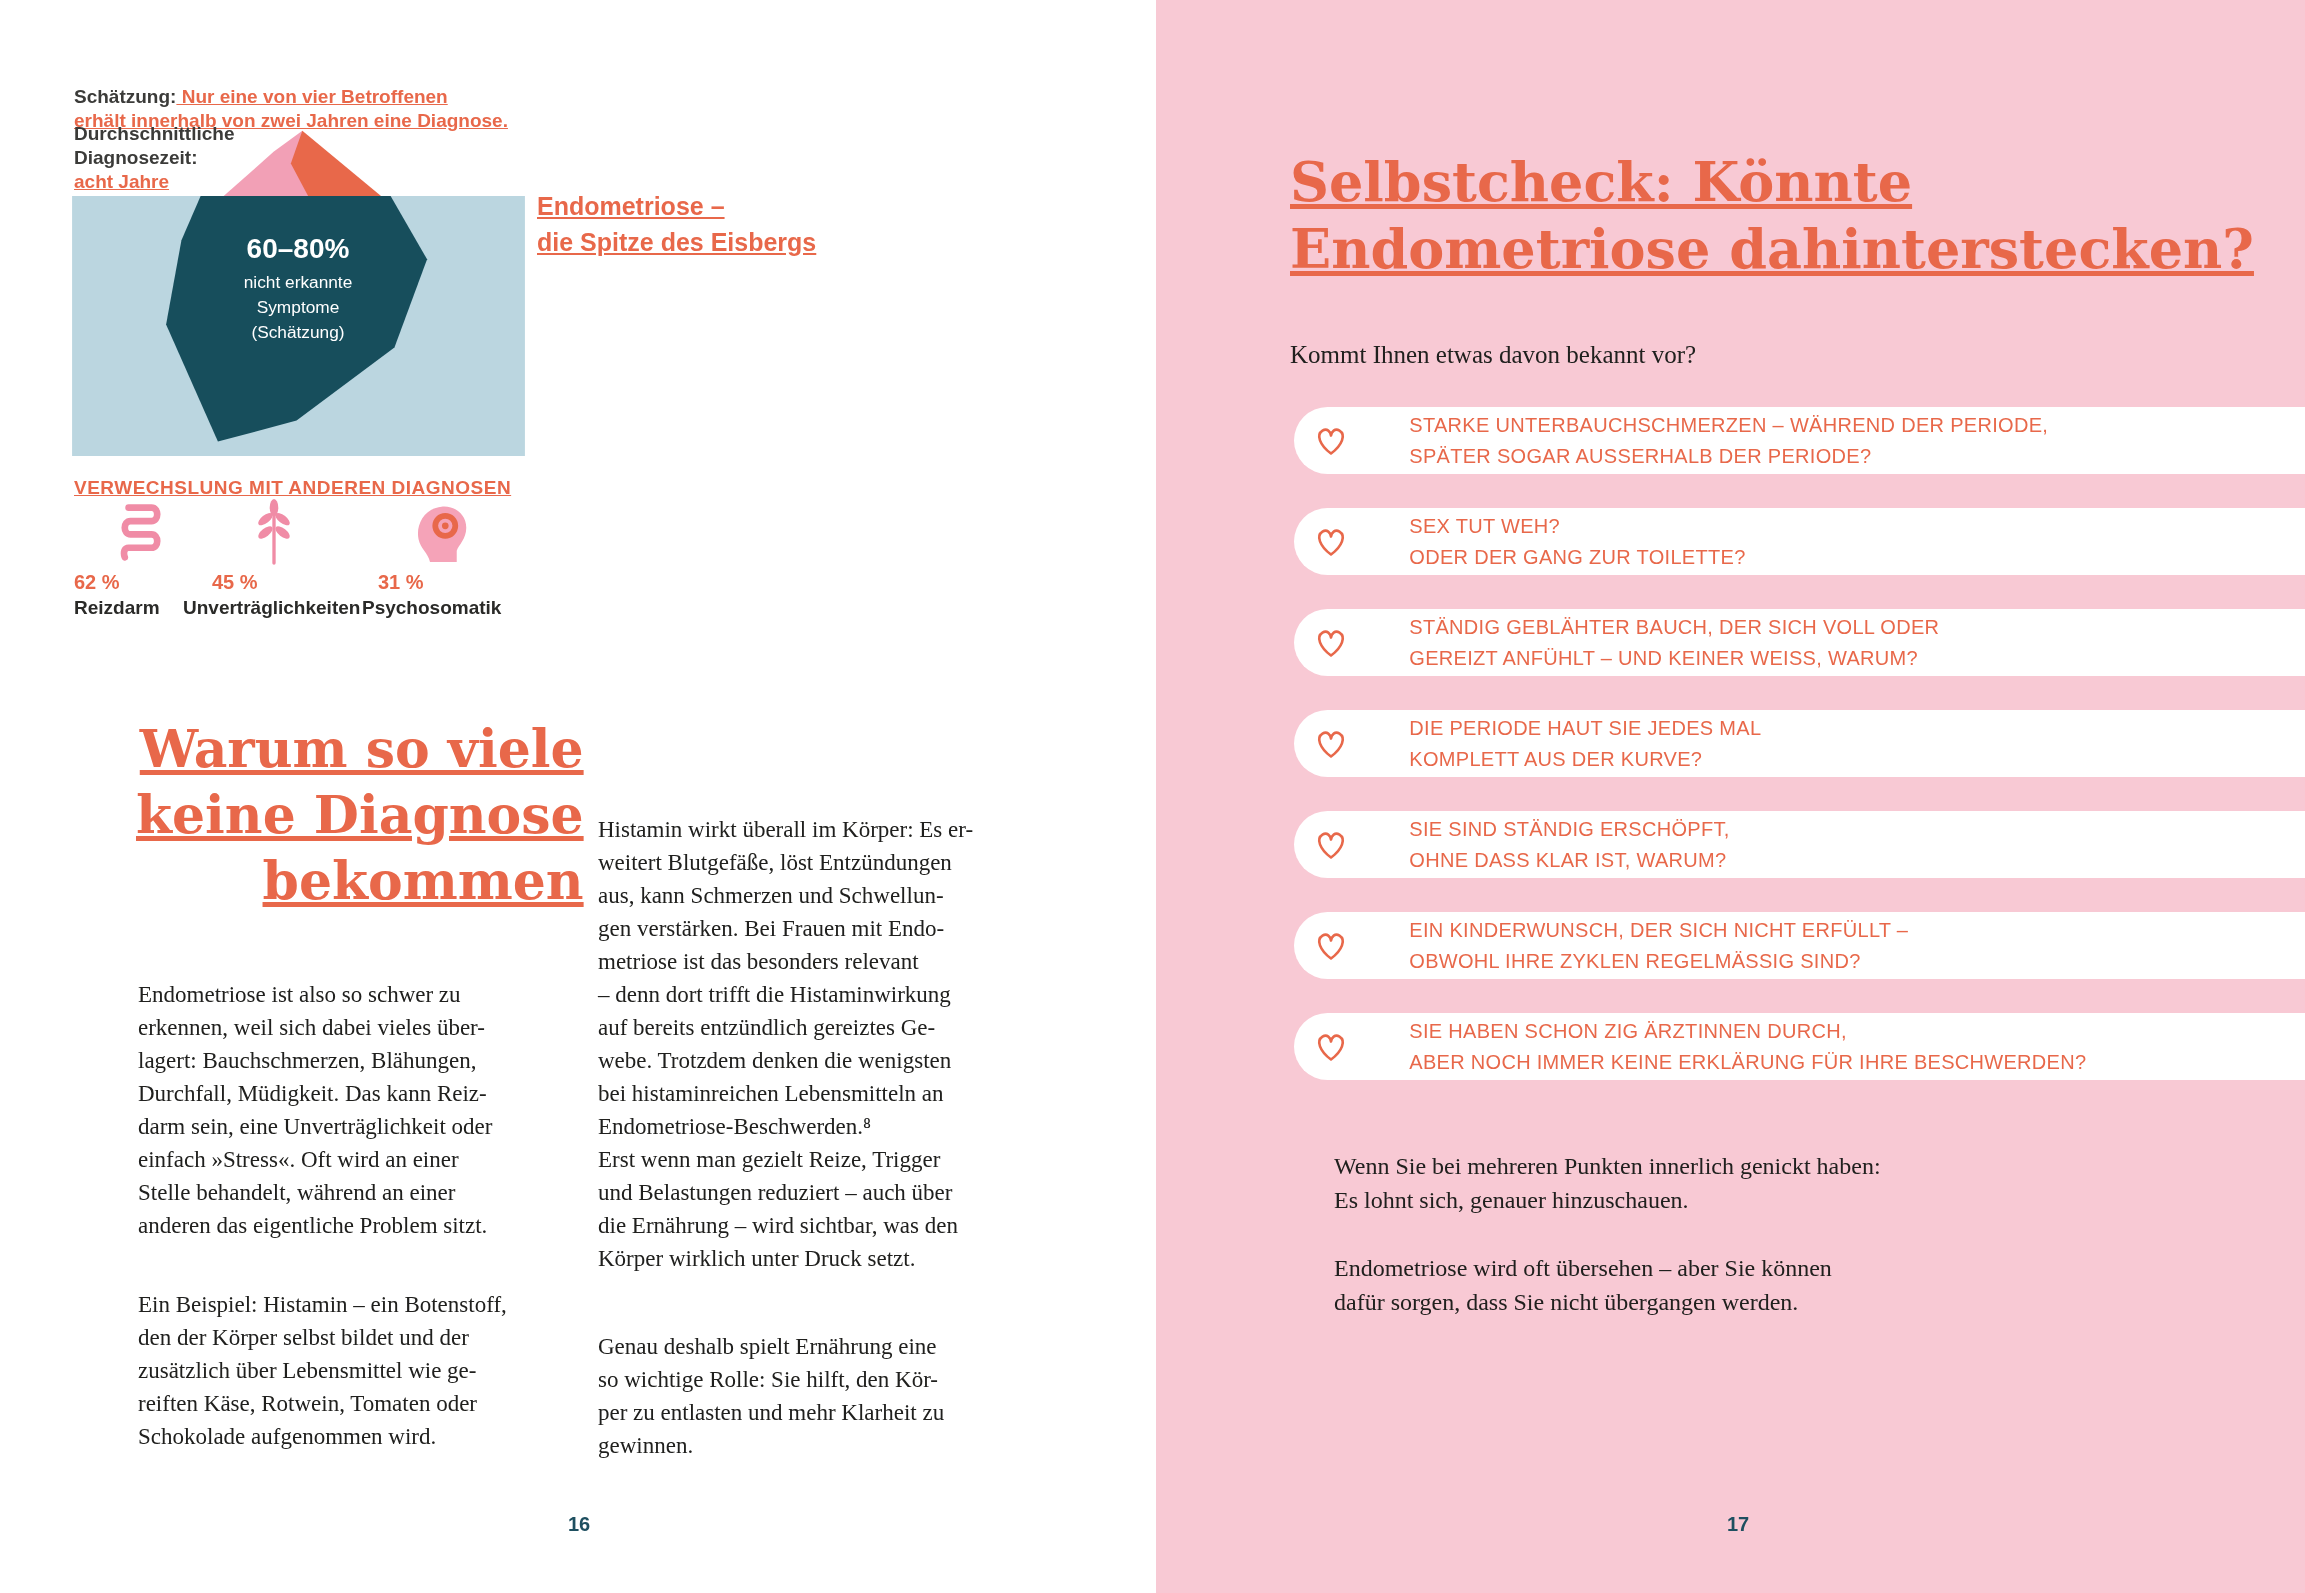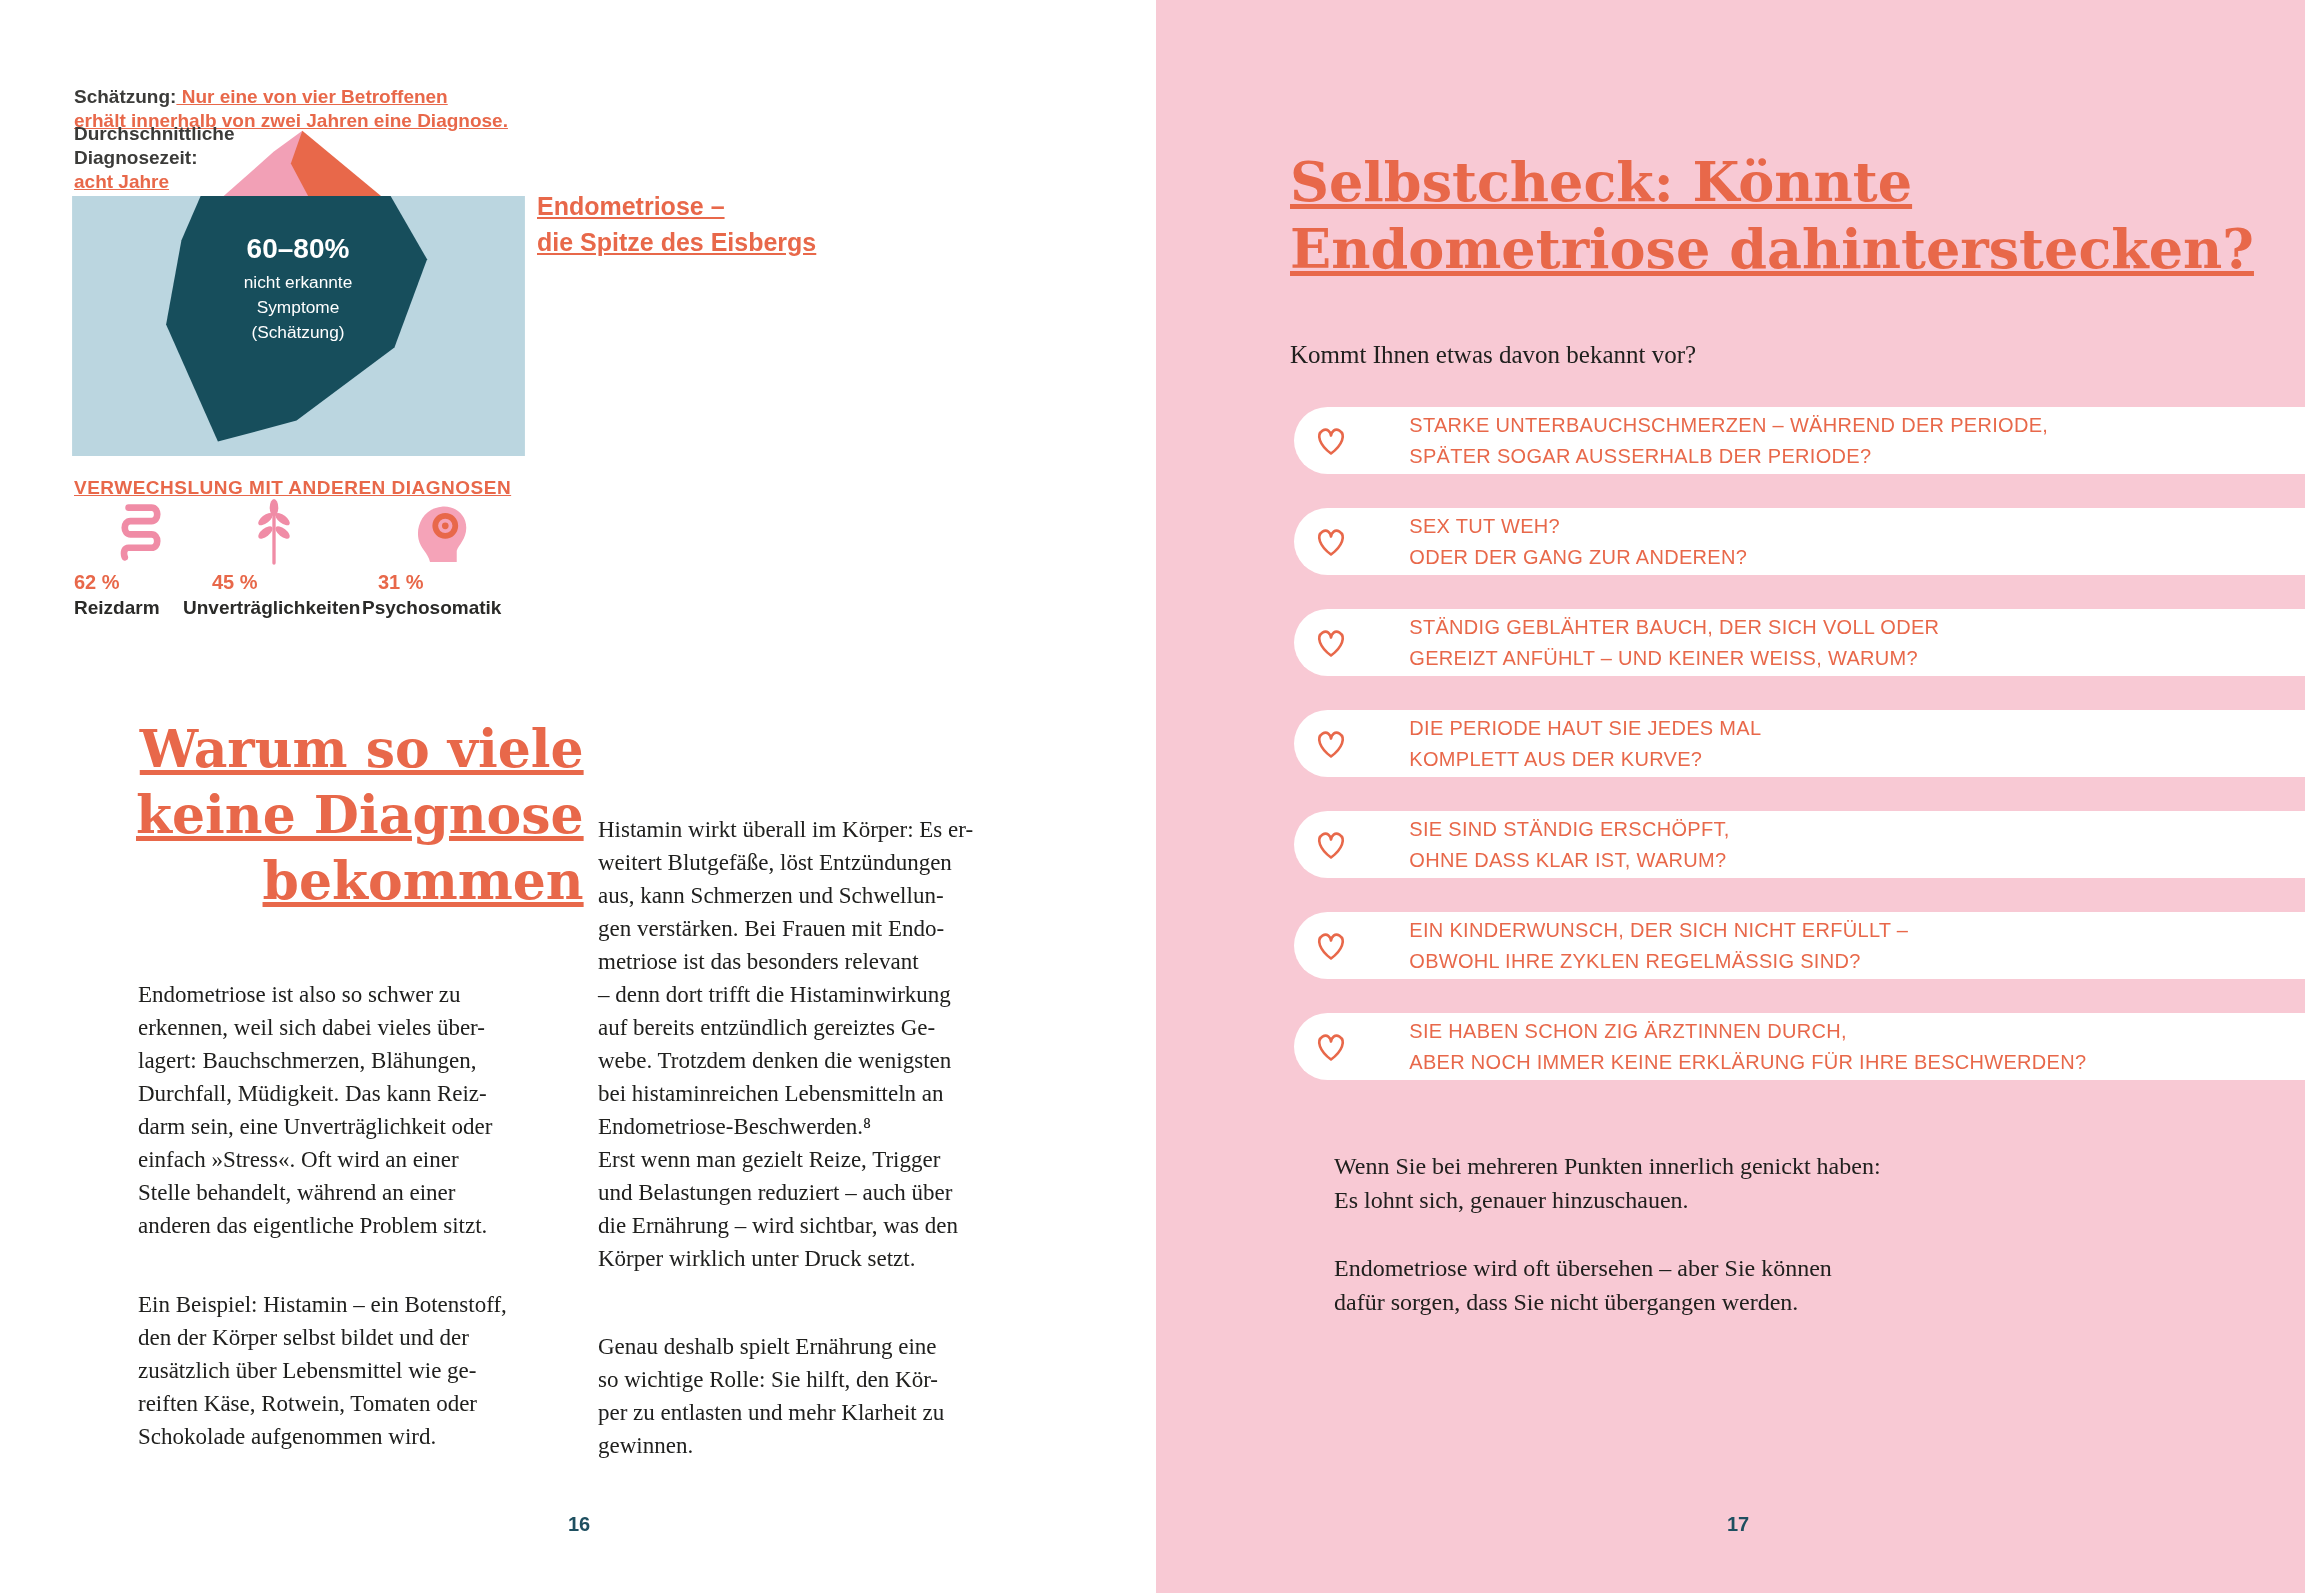--- a/index.html
+++ b/index.html
@@ -165,21 +165,21 @@
           <path d="M20 32.5 C 8.5 24, 5 13.5, 11.5 9.6 C 16 7, 19.6 10.5, 20 14.5 C 20.4 10.5, 24 7, 28.5 9.6 C 35 13.5, 31.5 24, 20 32.5 Z" fill="none" stroke="#E8684A" stroke-width="2.6" stroke-linecap="round" stroke-linejoin="round"></path>
         </svg>
       <div class="pill-text prl">STARKE UNTERBAUCHSCHMERZEN – WÄHREND DER PERIODE,
 SPÄTER SOGAR AUSSERHALB DER PERIODE?</div>
     </div>
     <div class="abs pill p2">
       <svg class="heart" viewBox="0 0 40 40">
           <path d="M20 32.5 C 8.5 24, 5 13.5, 11.5 9.6 C 16 7, 19.6 10.5, 20 14.5 C 20.4 10.5, 24 7, 28.5 9.6 C 35 13.5, 31.5 24, 20 32.5 Z" fill="none" stroke="#E8684A" stroke-width="2.6" stroke-linecap="round" stroke-linejoin="round"></path>
         </svg>
       <div class="pill-text prl">SEX TUT WEH?
-ODER DER GANG ZUR ANDEREN?</div>
+ODER DER GANG ZUR TOILETTE?</div>
     </div>
     <div class="abs pill p3">
       <svg class="heart" viewBox="0 0 40 40">
           <path d="M20 32.5 C 8.5 24, 5 13.5, 11.5 9.6 C 16 7, 19.6 10.5, 20 14.5 C 20.4 10.5, 24 7, 28.5 9.6 C 35 13.5, 31.5 24, 20 32.5 Z" fill="none" stroke="#E8684A" stroke-width="2.6" stroke-linecap="round" stroke-linejoin="round"></path>
         </svg>
       <div class="pill-text prl">STÄNDIG GEBLÄHTER BAUCH, DER SICH VOLL ODER
 GEREIZT ANFÜHLT – UND KEINER WEISS, WARUM?</div>
     </div>
     <div class="abs pill p4">
       <svg class="heart" viewBox="0 0 40 40">

